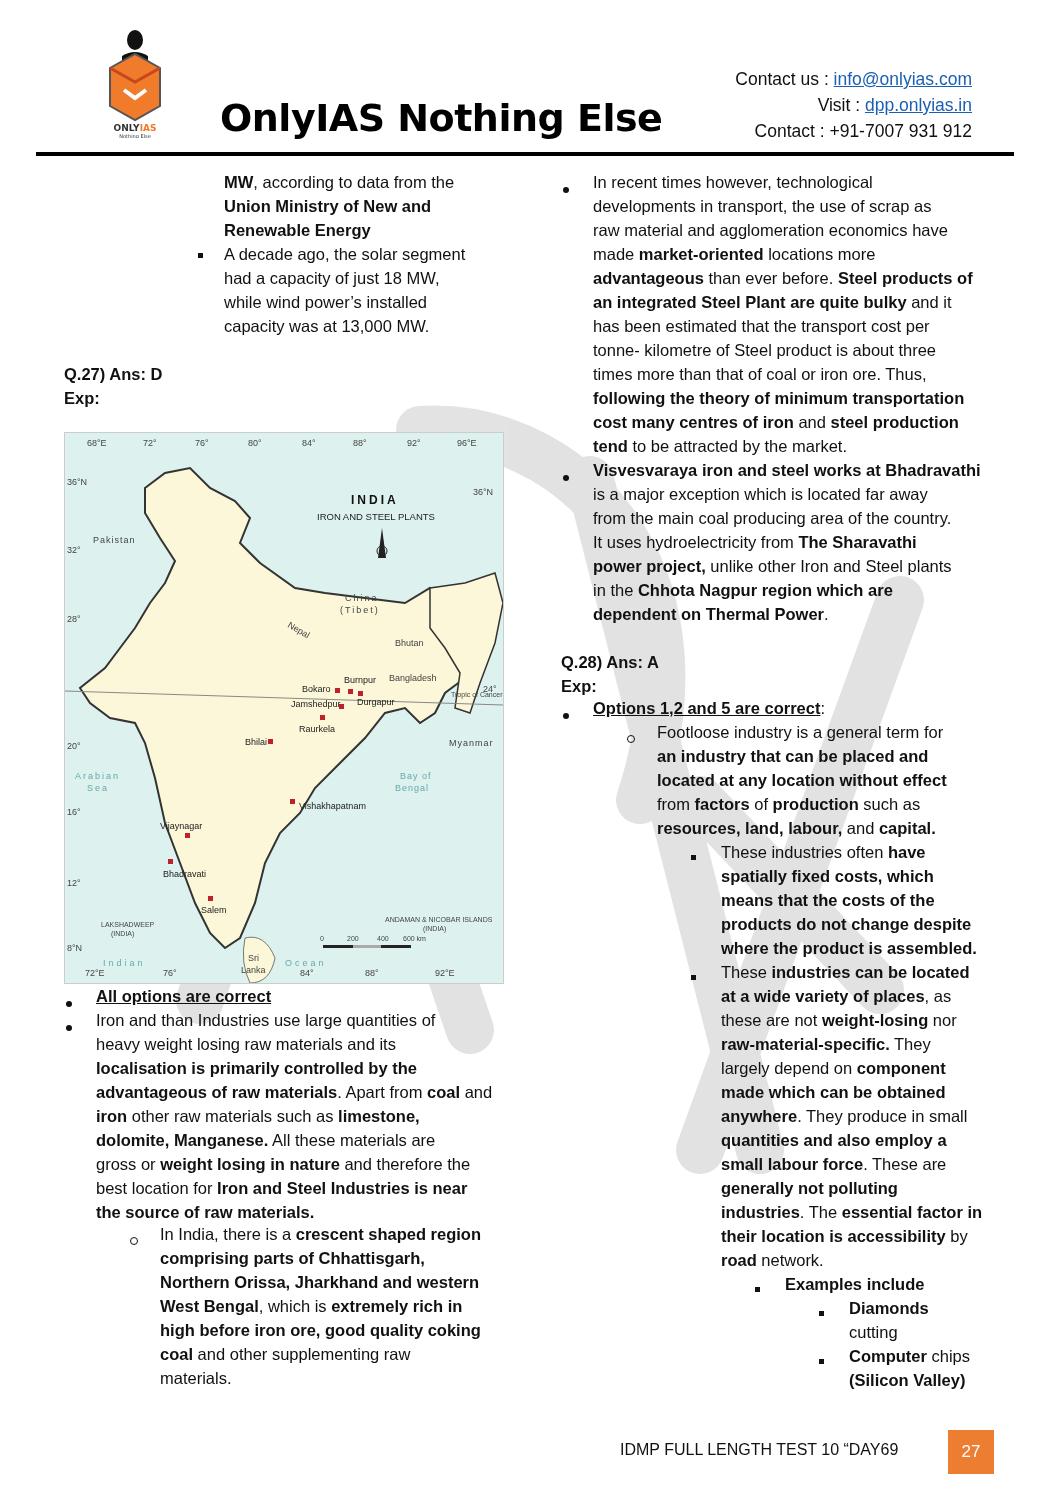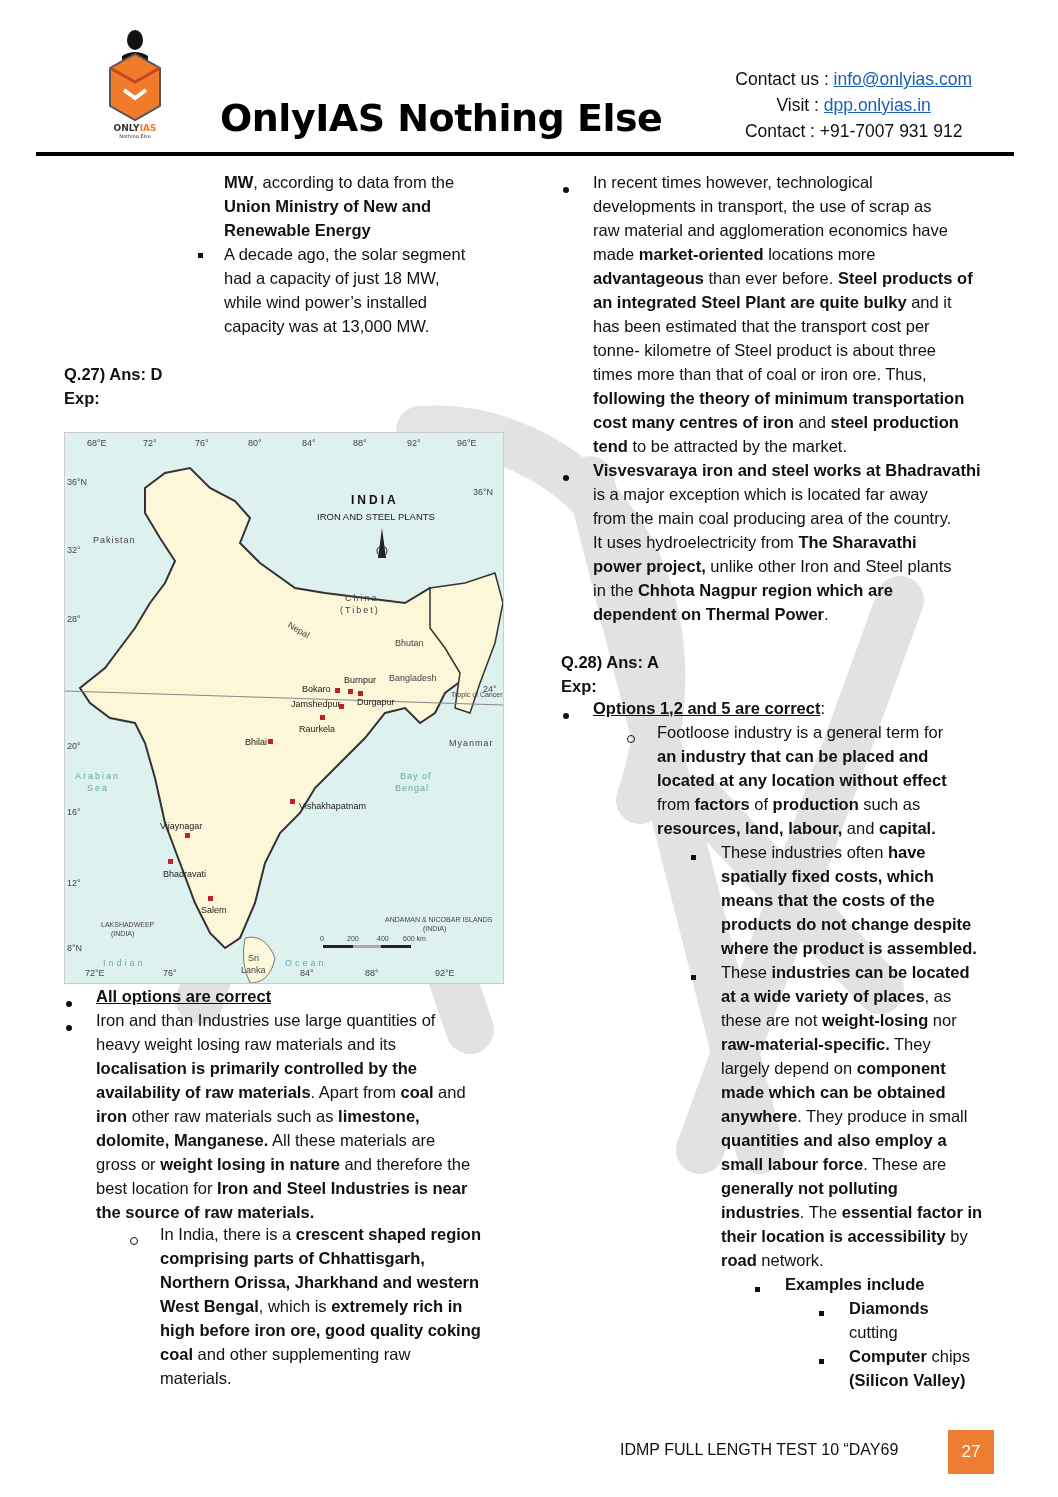--- a/index.html
+++ b/index.html
@@ -1,21 +1,21 @@
 <!DOCTYPE html>
 <html><head>
 <meta charset="utf-8">
 <style>
   html, body { margin:0; padding:0; background:#ffffff; }
   body { width:1058px; height:1497px; position:relative; overflow:hidden; font-family:"Liberation Sans", sans-serif; color:#111; }
   .abs { position:absolute; }
   
   .logo { left:100px; top:28px; width:70px; height:110px; }
   .brand { left:220px; top:96px; font-family:"DejaVu Sans", sans-serif; font-weight:bold; font-size:38px; letter-spacing:-0.5px; color:#000; }
-  .contact { right:86px; top:66px; text-align:center; font-size:17.5px; line-height:26px; color:#111; }
+  .contact { right:86px; top:66px; text-align:right; font-size:17.5px; line-height:26px; color:#111; }
   .contact a { color:#1a5fb4; text-decoration:underline; }
   .rule { left:36px; top:152px; width:978px; height:4px; background:#000; }
   
   .col { font-size:16.5px; line-height:24px; }
   .col b { font-weight:bold; }
   .line { position:absolute; white-space:nowrap; }
   .u { text-decoration:underline; }
   .bullet { position:absolute; font-size:14px; }
   .sq { display:inline-block; width:5px; height:5px; background:#111; }
   .dot { display:inline-block; width:6px; height:6px; border-radius:50%; background:#111; }
@@ -169,21 +169,21 @@
   <div class="maptxt" style="left:136px;top:472px;color:#222">Salem</div>
 </div>
 
 <div class="col">
   <div class="bullet" style="left:66px;top:990px"><span class="dot"></span></div>
   <div class="line u" style="left:96px;top:984px;font-weight:bold">All options are correct</div>
   <div class="bullet" style="left:66px;top:1014px"><span class="dot"></span></div>
   <div class="line" style="left:96px;top:1008px">Iron and than Industries use large quantities of</div>
   <div class="line" style="left:96px;top:1032px">heavy weight losing raw materials and its</div>
   <div class="line" style="left:96px;top:1056px"><b>localisation is primarily controlled by the</b></div>
-  <div class="line" style="left:96px;top:1080px"><b>availability of raw materials</b><span>. Apart from </span><b>coal</b><span> and</span></div>
+  <div class="line" style="left:96px;top:1080px"><b>advantageous of raw materials</b><span>. Apart from </span><b>coal</b><span> and</span></div>
   <div class="line" style="left:96px;top:1104px"><b>iron</b><span> other raw materials such as </span><b>limestone,</b></div>
   <div class="line" style="left:96px;top:1128px"><b>dolomite, Manganese.</b><span> All these materials are</span></div>
   <div class="line" style="left:96px;top:1152px"><span>gross or </span><b>weight losing in nature</b><span> and therefore the</span></div>
   <div class="line" style="left:96px;top:1176px"><span>best location for </span><b>Iron and Steel Industries is near</b></div>
   <div class="line" style="left:96px;top:1200px"><b>the source of raw materials.</b></div>
 
   <div class="bullet" style="left:130px;top:1228px"><span class="circ"></span></div>
   <div class="line" style="left:160px;top:1222px"><span>In India, there is a </span><b>crescent shaped region</b></div>
   <div class="line" style="left:160px;top:1246px"><b>comprising parts of Chhattisgarh,</b></div>
   <div class="line" style="left:160px;top:1270px"><b>Northern Orissa, Jharkhand and western</b></div>

